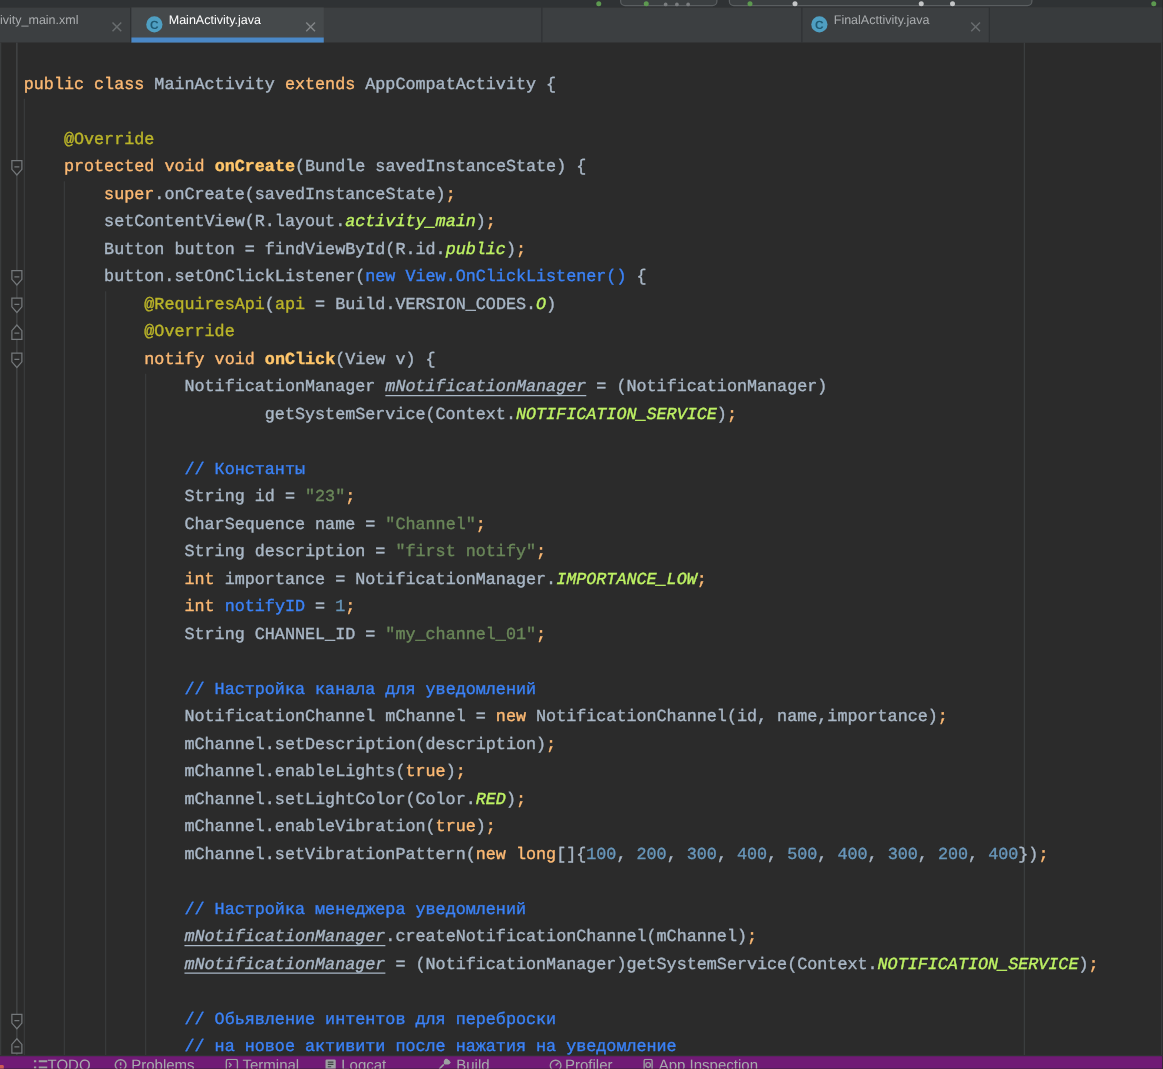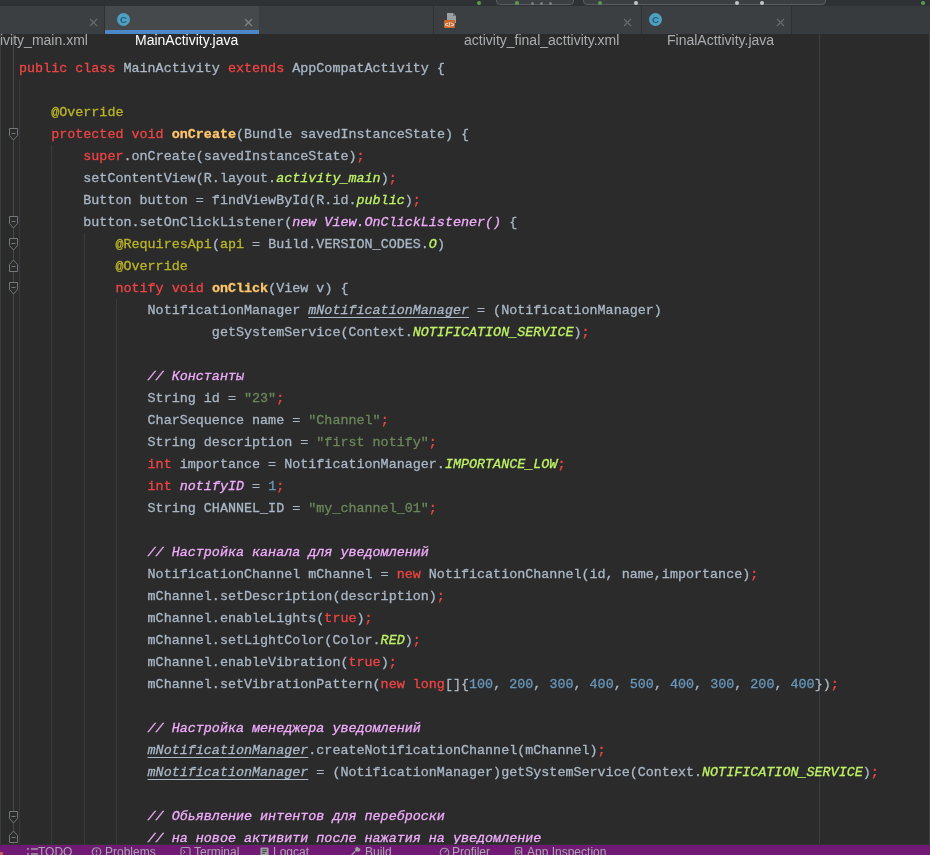--- a/index.html
+++ b/index.html
@@ -9,38 +9,38 @@
 
 #strip { position:absolute; left:0; top:0; width:930px; height:6px; background:#2f3234; }
 .pill { position:absolute; top:-9px; height:14px; border:1px solid #5a5e60; border-radius:4px; background:#3b3f41; }
 .dot { position:absolute; border-radius:50%; }
 
 
 #tabbar { position:absolute; left:0; top:6px; width:930px; height:28px; background:#3c3f41; }
 #tabbar .emptyarea { position:absolute; left:792px; top:0; width:138px; height:28px; background:#383b3d; }
 .tab { position:absolute; top:0; height:28px; }
 .tabsep { position:absolute; top:0; width:1px; height:28px; background:#2f3234; }
-.tab .label { position:absolute; top:5px; font-size:14px; color:#aaadaf; white-space:nowrap;margin-top:21px; }
+.tab .label { position:absolute; top:5px; font-size:10px; color:#aaadaf; white-space:nowrap; }
 .tab .x { position:absolute; top:8px; }
 #tabsel { position:absolute; left:105px; top:0; width:154px; height:28px; background:#45494b; }
 #underline { position:absolute; left:105px; top:24px; width:154px; height:4px; background:#4a88c7; }
 .icon { position:absolute; }
 
 
 #editor { position:absolute; left:0; top:34px; width:930px; height:811px; background:#2b2b2b; }
 .vline { position:absolute; width:1px; background:#383a3b; }
 #gutterline { position:absolute; left:13px; top:0; width:1px; height:811px; background:#47494b; }
 #marginline { position:absolute; left:819px; top:0; width:1px; height:811px; background:#3b3e3f; }
 pre.code { position:absolute; left:19px; top:24px; font-family:"Liberation Mono",monospace; font-size:13.4px; line-height:22px; color:#a9b7c6; -webkit-text-stroke:0.3px; }
-pre.code span.k { color:#ef4444; }
+pre.code span.k { color:#fdba74; }
 pre.code span.m { color:#ffc66b; font-weight:bold; }
 pre.code span.a { color:#bbb529; }
 pre.code span.s { color:#6a8759; }
 pre.code span.n { color:#6897bb; }
-pre.code span.c { color:#f0abfc;font-style:italic; }
+pre.code span.c { color:#3b82f6; }
 pre.code span.i { color:#bef264; font-style:italic; }
 pre.code span.u { text-decoration:underline; text-underline-offset:3px; text-decoration-thickness:1px;font-style:italic; }
 .fold { position:absolute; left:7px; width:13px; height:14px; }
 
 
 #statusbar { position:absolute; left:0; top:844px; width:930px; height:11px; background:#701a75; border-top:1px solid #303234; overflow:hidden; }
 .sbitem { position:absolute; top:0px; font-size:12px; color:#a8abad; white-space:nowrap; }
 .sbicon { position:absolute; top:2px; }
 </style>
 </head>
@@ -159,32 +159,20 @@
           <circle cx="7.5" cy="7.5" r="6.5" fill="#4f9fc2"></circle>
           <text x="7.5" y="11" font-size="9.5" font-weight="bold" text-anchor="middle" fill="#205b74" font-family="Liberation Sans">C</text>
         </svg>
       <div class="label" style="left:30px;color:#ffffff;">MainActivity.java</div>
       <div class="x" style="left:138px;"><svg width="11" height="11" viewBox="0 0 11 11">
             <path d="M2 2 L9 9 M9 2 L2 9" stroke="#818587" stroke-width="1.2"></path>
           </svg></div>
     </div>
 
 
-    <div class="tab" style="left:433px;width:208px;">
-      <svg class="icon" style="left:9px;top:6px;" width="16" height="16" viewBox="0 0 16 16">
-        <path d="M5 1 h6 l3 3 v7 h-9 z" fill="#9aa0a4"></path>
-        <path d="M11 1 l3 3 h-3 z" fill="#6e7477"></path>
-        <rect x="2" y="8" width="11" height="8" rx="1" fill="#c9692e"></rect>
-        <text x="7.5" y="14.5" font-size="6.5" font-weight="bold" text-anchor="middle" fill="#f4e3d7" font-family="Liberation Sans">&lt;/&gt;</text>
-      </svg>
-      <div class="label" style="left:31px;">activity_final_acttivity.xml</div>
-      <div class="x" style="left:189px;"><svg width="11" height="11" viewBox="0 0 11 11">
-            <path d="M2 2 L9 9 M9 2 L2 9" stroke="#686c6e" stroke-width="1.2"></path>
-          </svg></div>
-    </div>
 
     <div class="tab" style="left:641px;width:150px;">
       <svg class="icon" style="left:7px;top:6px;" width="15" height="15" viewBox="0 0 15 15">
           <circle cx="7.5" cy="7.5" r="6.5" fill="#4f9fc2"></circle>
           <text x="7.5" y="11" font-size="9.5" font-weight="bold" text-anchor="middle" fill="#205b74" font-family="Liberation Sans">C</text>
         </svg>
       <div class="label" style="left:26px;">FinalActtivity.java</div>
       <div class="x" style="left:134px;"><svg width="11" height="11" viewBox="0 0 11 11">
             <path d="M2 2 L9 9 M9 2 L2 9" stroke="#686c6e" stroke-width="1.2"></path>
           </svg></div>

